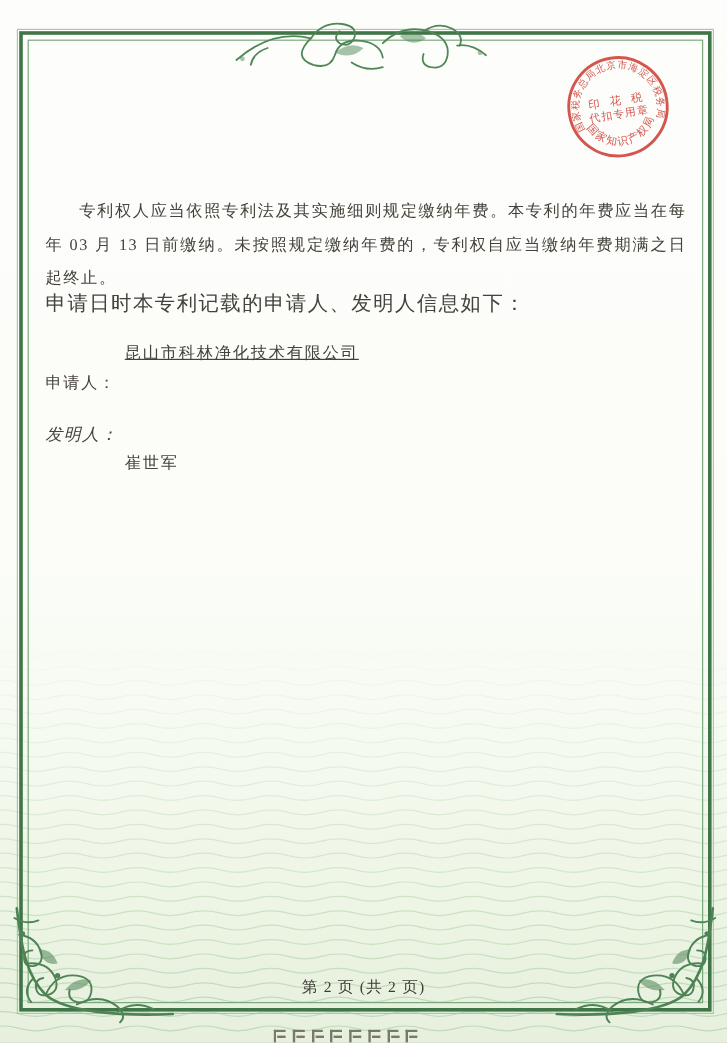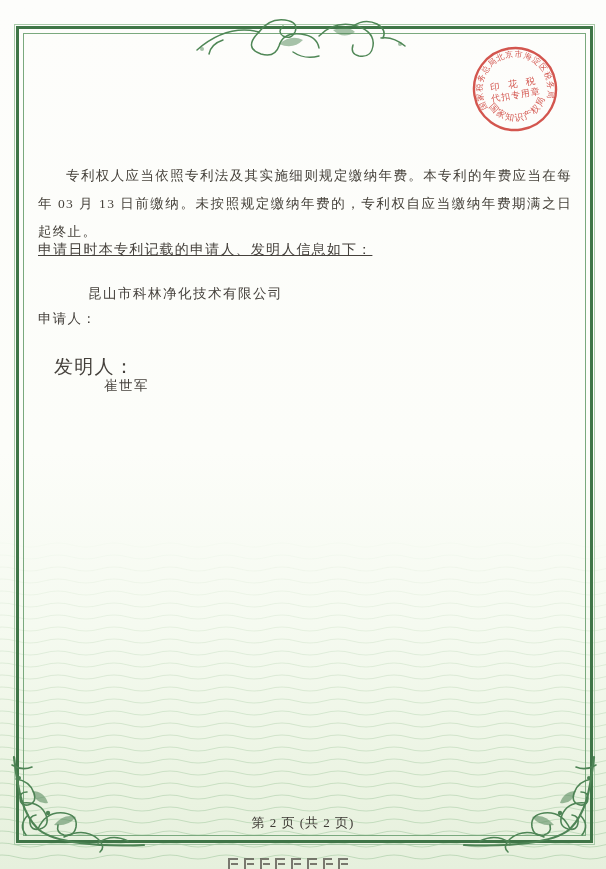--- a/index.html
+++ b/index.html
@@ -10,24 +10,24 @@
   }
   .abs{position:absolute;}
   
   .frame-outer{left:14px;top:24px;right:11px;bottom:24px;border:1px solid #a9caa9;}
   .frame-mid{left:16px;top:26px;right:13px;bottom:26px;border:3px solid #3f7547;}
   .frame-inner{left:23px;top:33px;right:20px;bottom:33px;border:1px solid #7aa97e;}
   
   .cert-no{left:38px;top:74px;font-size:15px;letter-spacing:1px;color:#4b473f;}
   .para{left:38px;top:162px;width:534px;font-size:13.5px;line-height:28px;
         text-align:justify;text-indent:28px;letter-spacing:1.3px;color:#46423b;}
-  .intro{left:38px;top:241px;font-size:14px;letter-spacing:1.2px;text-decoration:underline;}
+  .intro{left:38px;top:241px;font-size:17px;letter-spacing:1.2px;}
   .lab-applicant{left:38px;top:262px;font-size:13.5px;letter-spacing:1.2px;margin-top:48px;}
-  .val-applicant{left:88px;top:285px;font-size:13.5px;letter-spacing:1.5px;}
-  .lab-inventor{left:54px;top:354px;font-size:19px;letter-spacing:1.2px;}
+  .val-applicant{left:104px;top:285px;font-size:13.5px;letter-spacing:1.5px;text-decoration:underline;}
+  .lab-inventor{left:38px;top:354px;font-size:14px;letter-spacing:1.2px;font-style:italic;}
   .val-inventor{left:104px;top:377px;font-size:13.5px;letter-spacing:1.5px;}
   .footer{left:0;top:814px;width:100%;text-align:center;font-size:13px;letter-spacing:1px;color:#3e3a35;}
   
   .seal{left:471px;top:45px;width:88px;height:88px;transform:rotate(-9deg);opacity:.93;}
   
   .orn-top{left:193px;top:8px;width:216px;height:58px;}
   .orn-bl{left:6px;bottom:16px;width:142px;height:102px;}
   .orn-br{right:4px;bottom:16px;width:142px;height:102px;transform:scaleX(-1);}
   .waves{left:0;bottom:0;width:606px;height:330px;pointer-events:none;}
   

